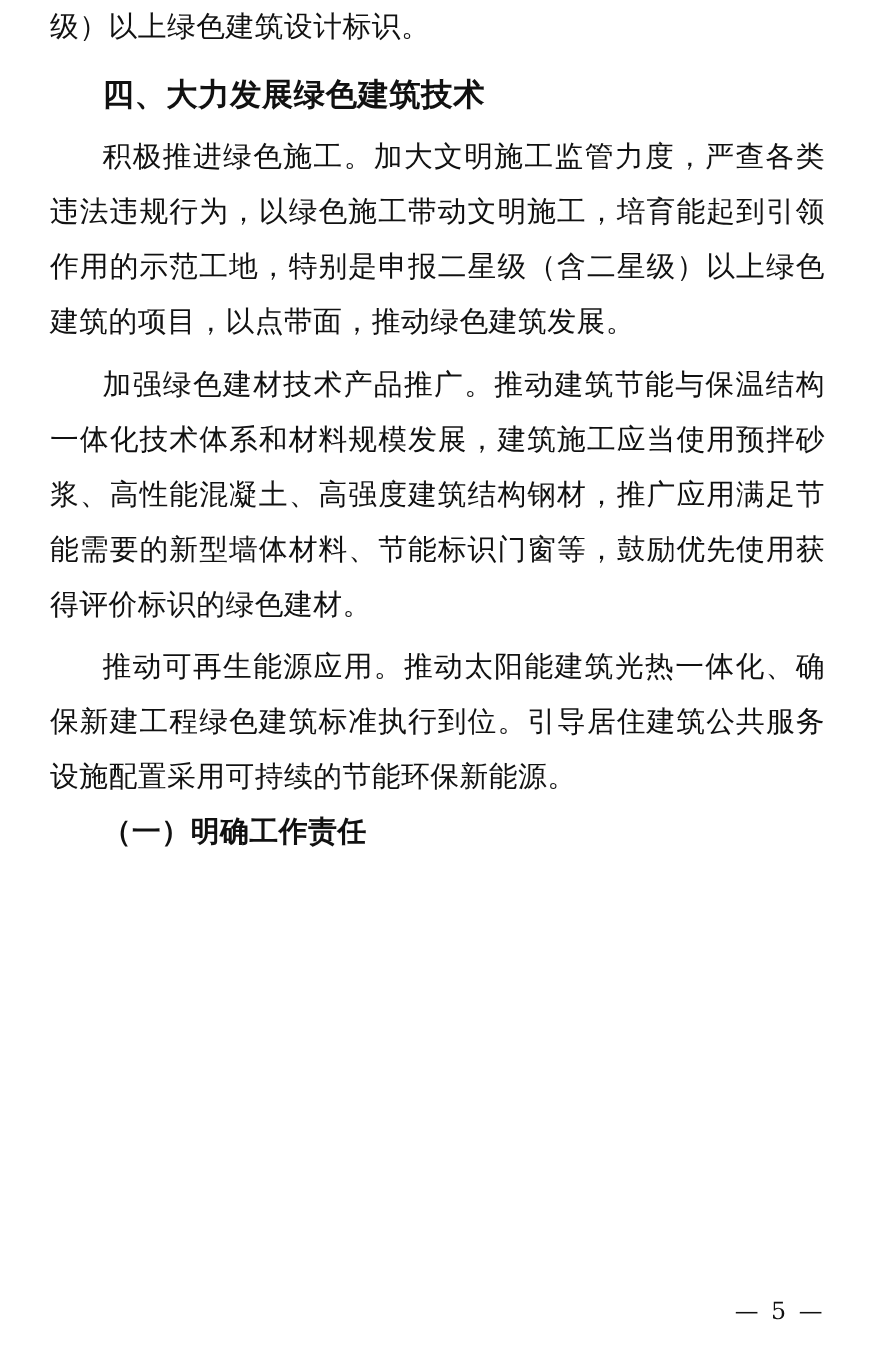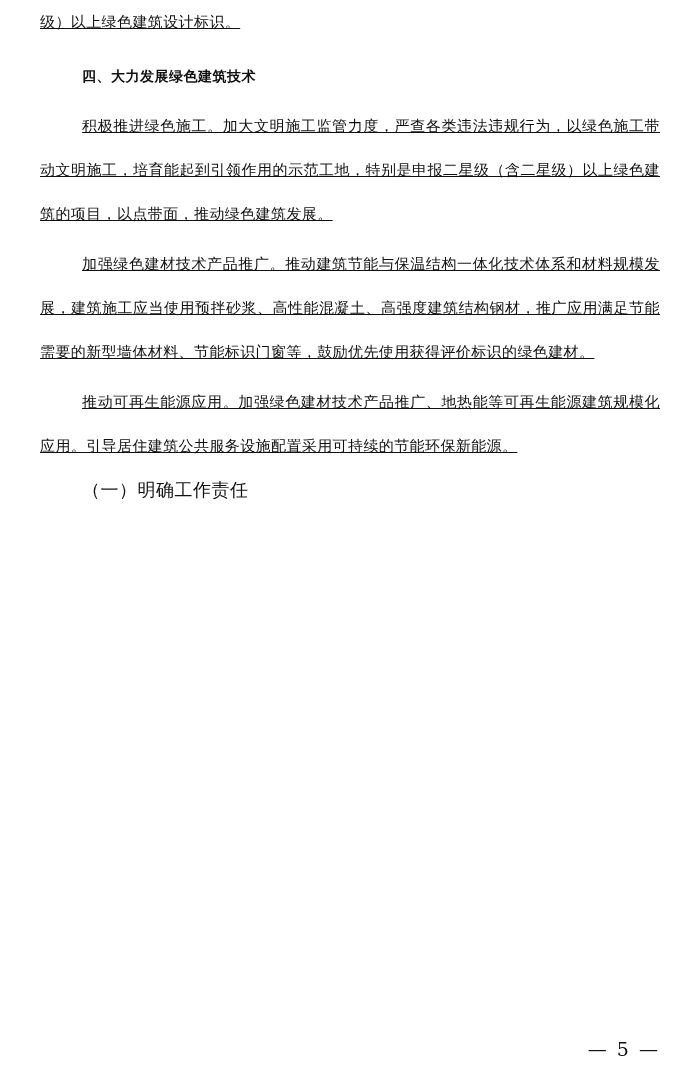--- a/index.html
+++ b/index.html
@@ -12,43 +12,42 @@
     width: 700px;
     height: 1082px;
     background: #ffffff;
     box-sizing: border-box;
     padding: 0 40px;
     font-family: "DejaVu Serif", "Liberation Serif", serif;
     color: #111111;
     overflow: hidden;
   }
   .body-text {
-    font-size: 15px;
+    font-size: 23px;
     line-height: 44px;
     text-align: justify;
     text-justify: inter-ideograph;
     letter-spacing: 0.4px;
     margin: 0;
-    text-decoration: underline;
   }
   .indent2 {
     text-indent: 42px;
   }
   .heading {
-    font-size: 14px;
+    font-size: 25px;
     line-height: 44px;
     font-weight: bold;
     margin: 0;
     text-indent: 42px;
     letter-spacing: 0.5px;
   }
   .subheading {
-    font-size: 18px;
+    font-size: 23px;
     line-height: 44px;
-    font-weight: normal;
+    font-weight: bold;
     margin: 0;
     text-indent: 42px;
     letter-spacing: 0.5px;
   }
   .gap-before {
     margin-top: 6px;
   }
   .gap-heading {
     margin-top: 10px;
   }
@@ -70,21 +69,21 @@
 <div class="page">
 
   <p class="body-text">级）以上绿色建筑设计标识。</p>
 
   <h2 class="heading gap-heading">四、大力发展绿色建筑技术</h2>
 
   <p class="body-text indent2 gap-before">积极推进绿色施工。加大文明施工监管力度，严查各类违法违规行为，以绿色施工带动文明施工，培育能起到引领作用的示范工地，特别是申报二星级（含二星级）以上绿色建筑的项目，以点带面，推动绿色建筑发展。</p>
 
   <p class="body-text indent2 gap-before">加强绿色建材技术产品推广。推动建筑节能与保温结构一体化技术体系和材料规模发展，建筑施工应当使用预拌砂浆、高性能混凝土、高强度建筑结构钢材，推广应用满足节能需要的新型墙体材料、节能标识门窗等，鼓励优先使用获得评价标识的绿色建材。</p>
 
-  <p class="body-text indent2 gap-before">推动可再生能源应用。加强绿色建材技术产品推广、地热能等可再生能源建筑规模化应用。引导居住建筑公共服务设施配置采用可持续的节能环保新能源。</p>
+  <p class="body-text indent2 gap-before">推动可再生能源应用。推动太阳能建筑光热一体化、确保新建工程绿色建筑标准执行到位。引导居住建筑公共服务设施配置采用可持续的节能环保新能源。</p>
 
 
   <h3 class="subheading">（一）明确工作责任</h3>
 
 
   <div class="footer">— 5 —</div>
 
 </div>
 
 </body></html>

